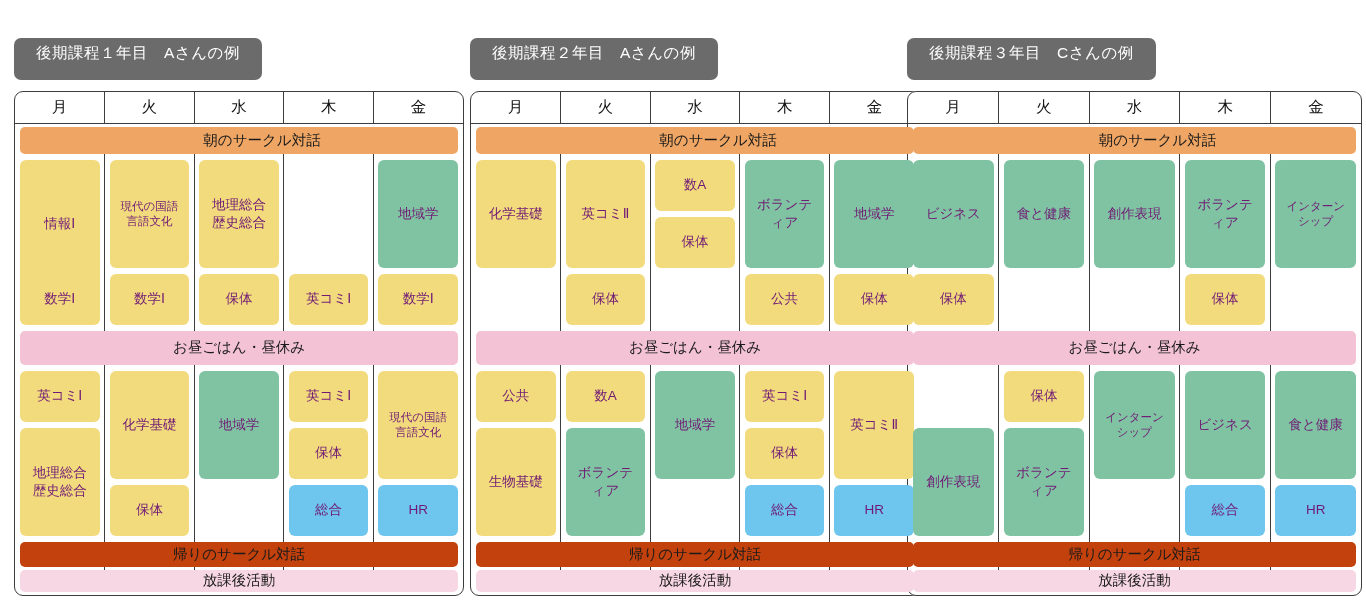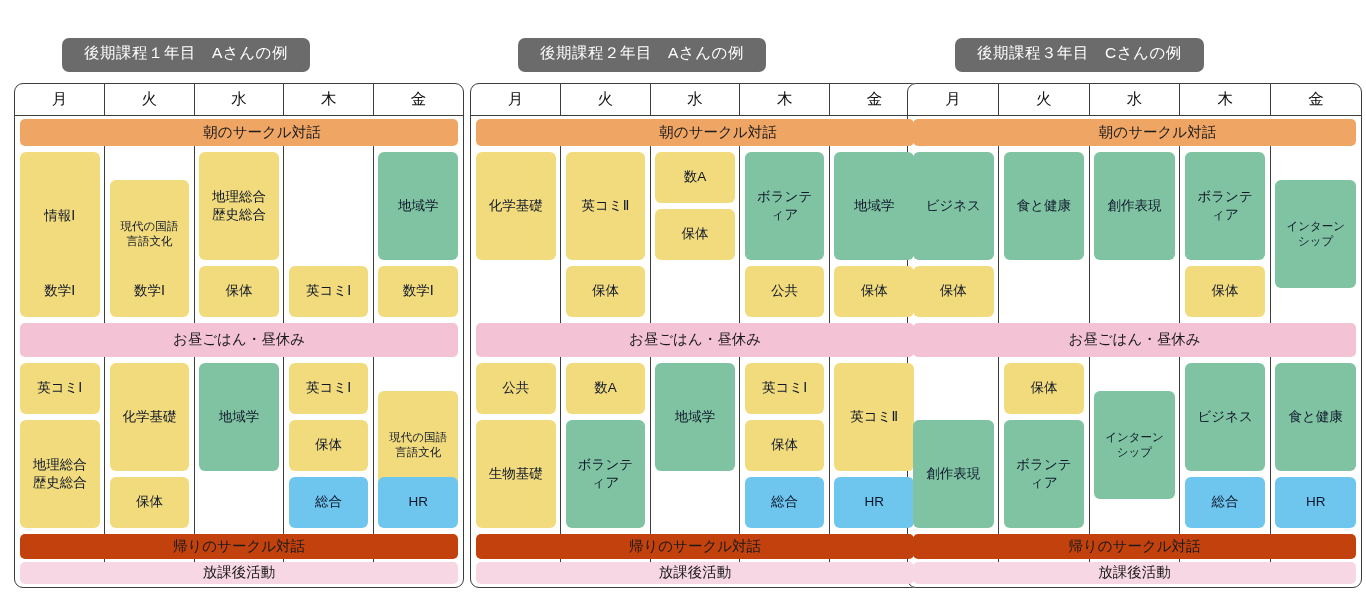--- a/index.html
+++ b/index.html
@@ -26,25 +26,24 @@
   .tt-wrap.w2{left:470px;width:450px;}
   .tt-wrap.w3{left:907px;width:455px;}
 
   
   .tt-title{
     display:inline-block;
     background:#6b6b6b;
     color:#ffffff;
     font-size:15.5px;
     letter-spacing:0.5px;
-    padding:6px 22px 10px 22px;
+    padding:6px 22px 18px 22px;
     border-radius:7px;
     white-space:nowrap;
     line-height:1.15;
-    margin-left:48px;
   }
 
   
   .tt-frame{
     margin-top:11px;
     border:1.6px solid #3d3d3d;
     border-radius:9px;
     background:#ffffff;
     box-sizing:border-box;
     overflow:hidden;
@@ -124,30 +123,30 @@
   }
   .cell{
     position:absolute;
     left:5px;right:5px;
     border-radius:6px;
     display:flex;
     align-items:center;
     justify-content:center;
     text-align:center;
     font-size:13.5px;
-    color:#0f172a;
+    color:#701a75;
     line-height:1.32;
     box-sizing:border-box;
     padding:2px 1px;
   }
   .cell .lbl{display:block;}
   .c-yellow{background:#f2db7d;}
   .c-green {background:#7fc3a2;}
   .c-blue  {background:#6ec5ee;}
-  .cell.small{font-size:11.5px;line-height:1.25;margin-top:28px;}
+  .cell.small{font-size:11.5px;line-height:1.25;}
 </style>
 </head>
 <body>
 
 <div class="board">
 
 <div class="tt-wrap w1"><div class="tt-title">後期課程１年目　Aさんの例</div><div class="tt-frame">
         <div class="tt-inner">
           <div class="days">
             <div class="day">月</div>

